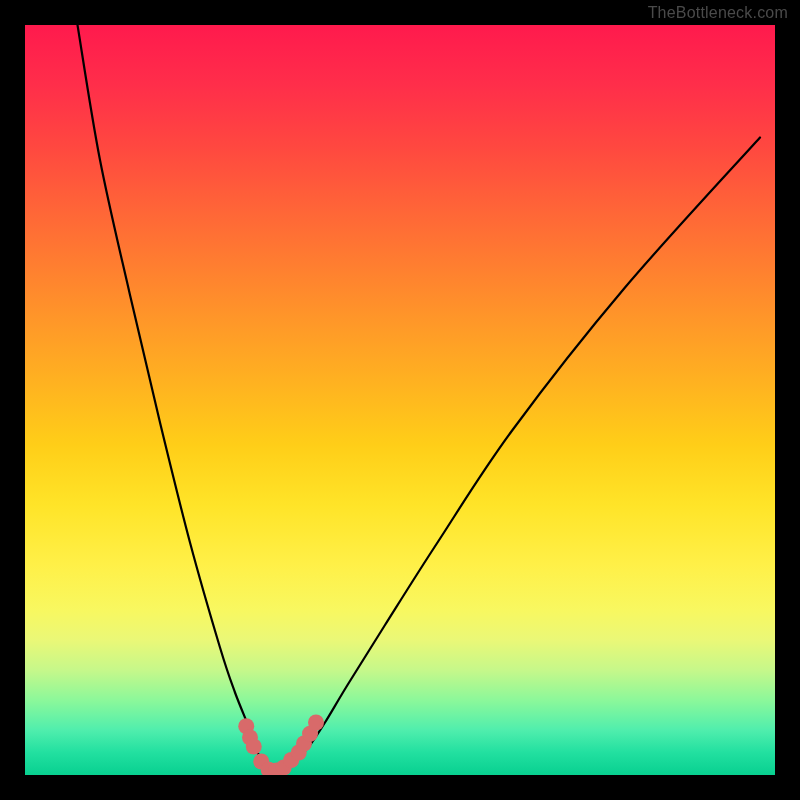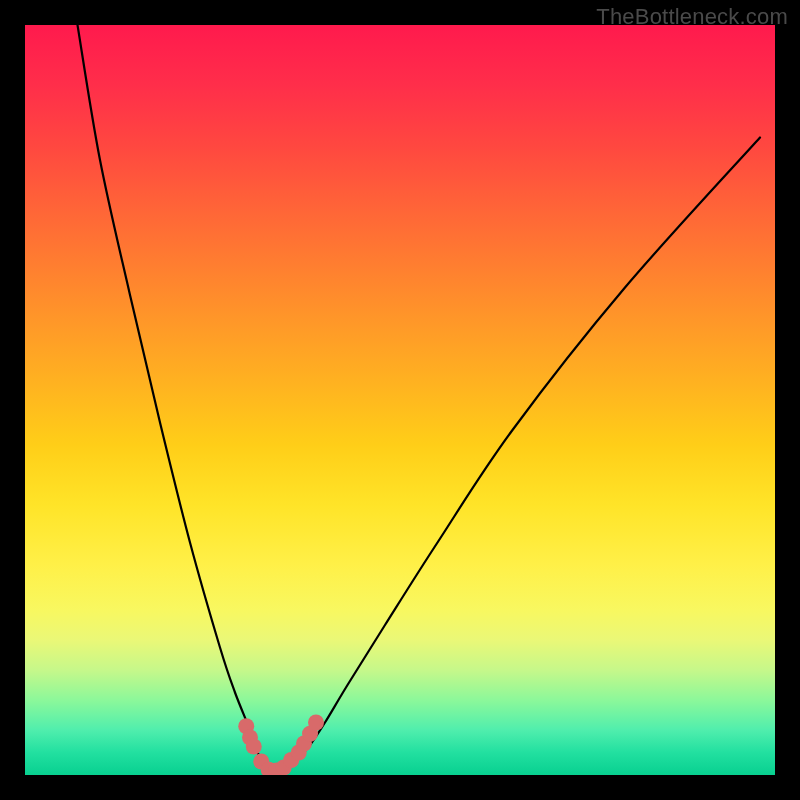--- a/index.html
+++ b/index.html
@@ -40,21 +40,21 @@
       #50eead 94%,
       #22e0a0 97%,
       #08d090 100%
     );
   }
   .watermark {
     position: absolute;
     top: 4px;
     right: 12px;
     color: #4a4a4a;
-    font-size: 22px;
+    font-size: 16px;
     font-weight: 500;
     letter-spacing: 0.2px;
     z-index: 3;
   }
   svg.curve {
     position: absolute;
     top: 0; left: 0;
     width: 750px;
     height: 750px;
     z-index: 2;

